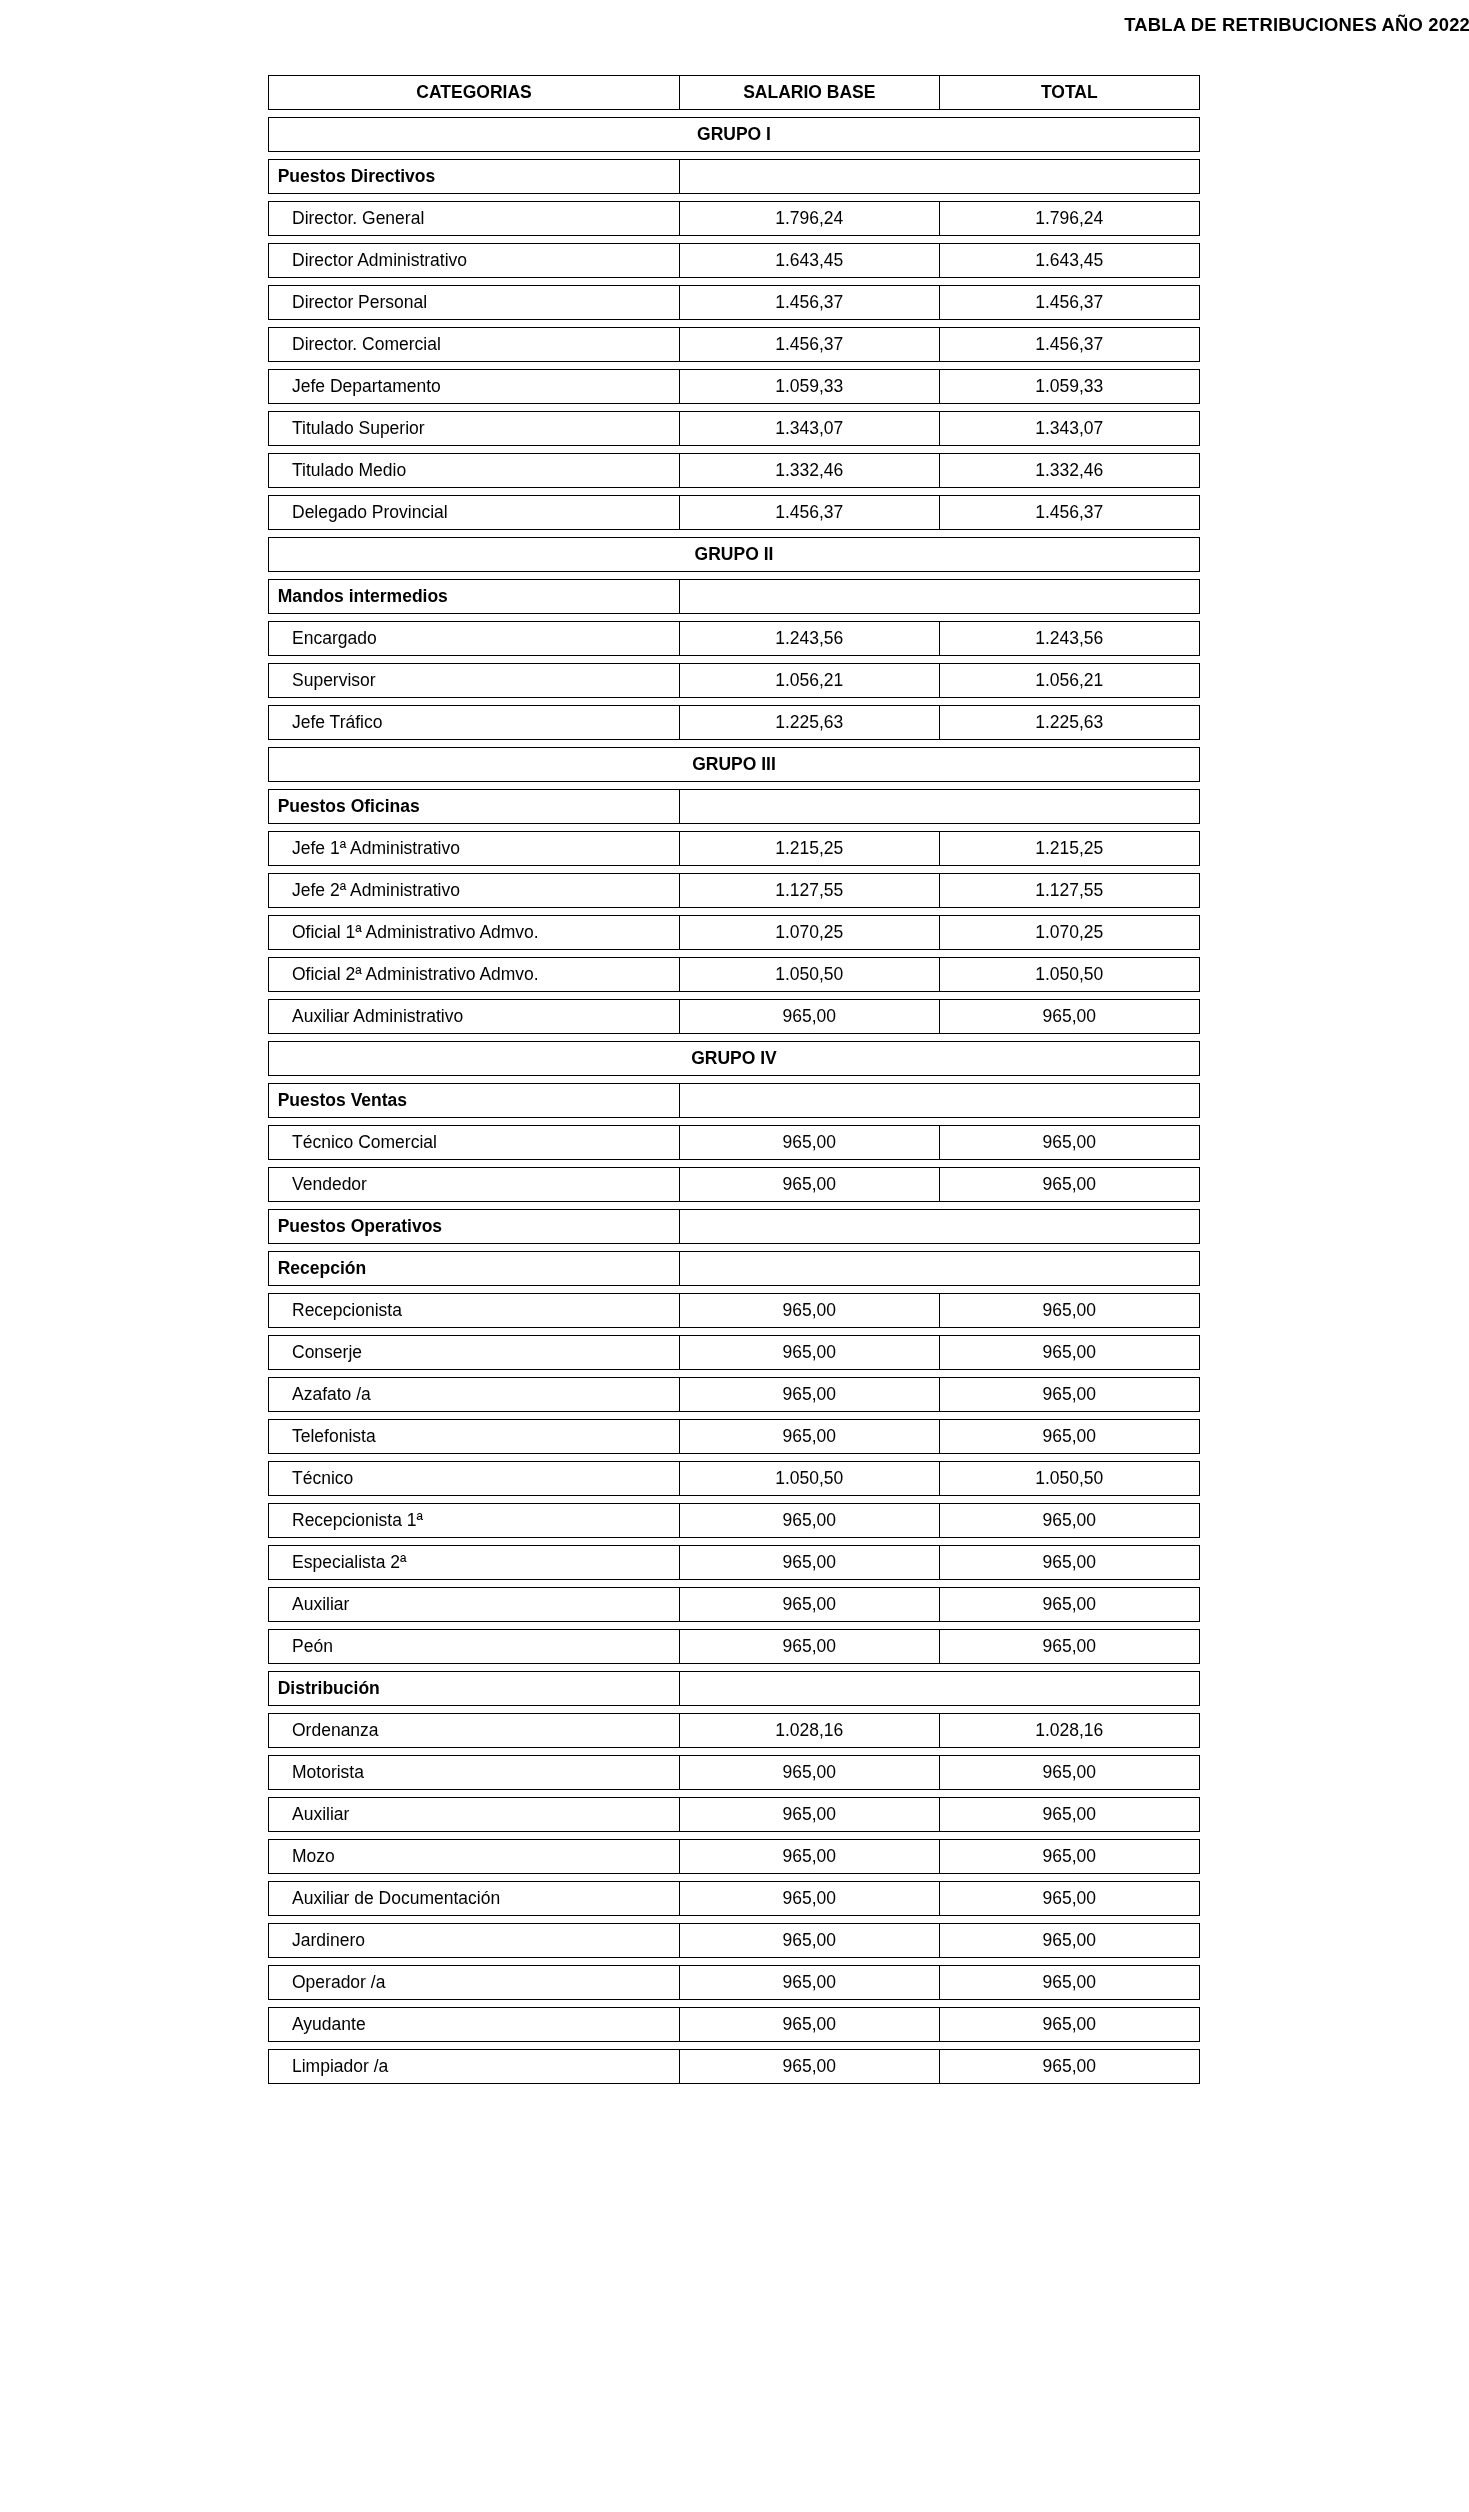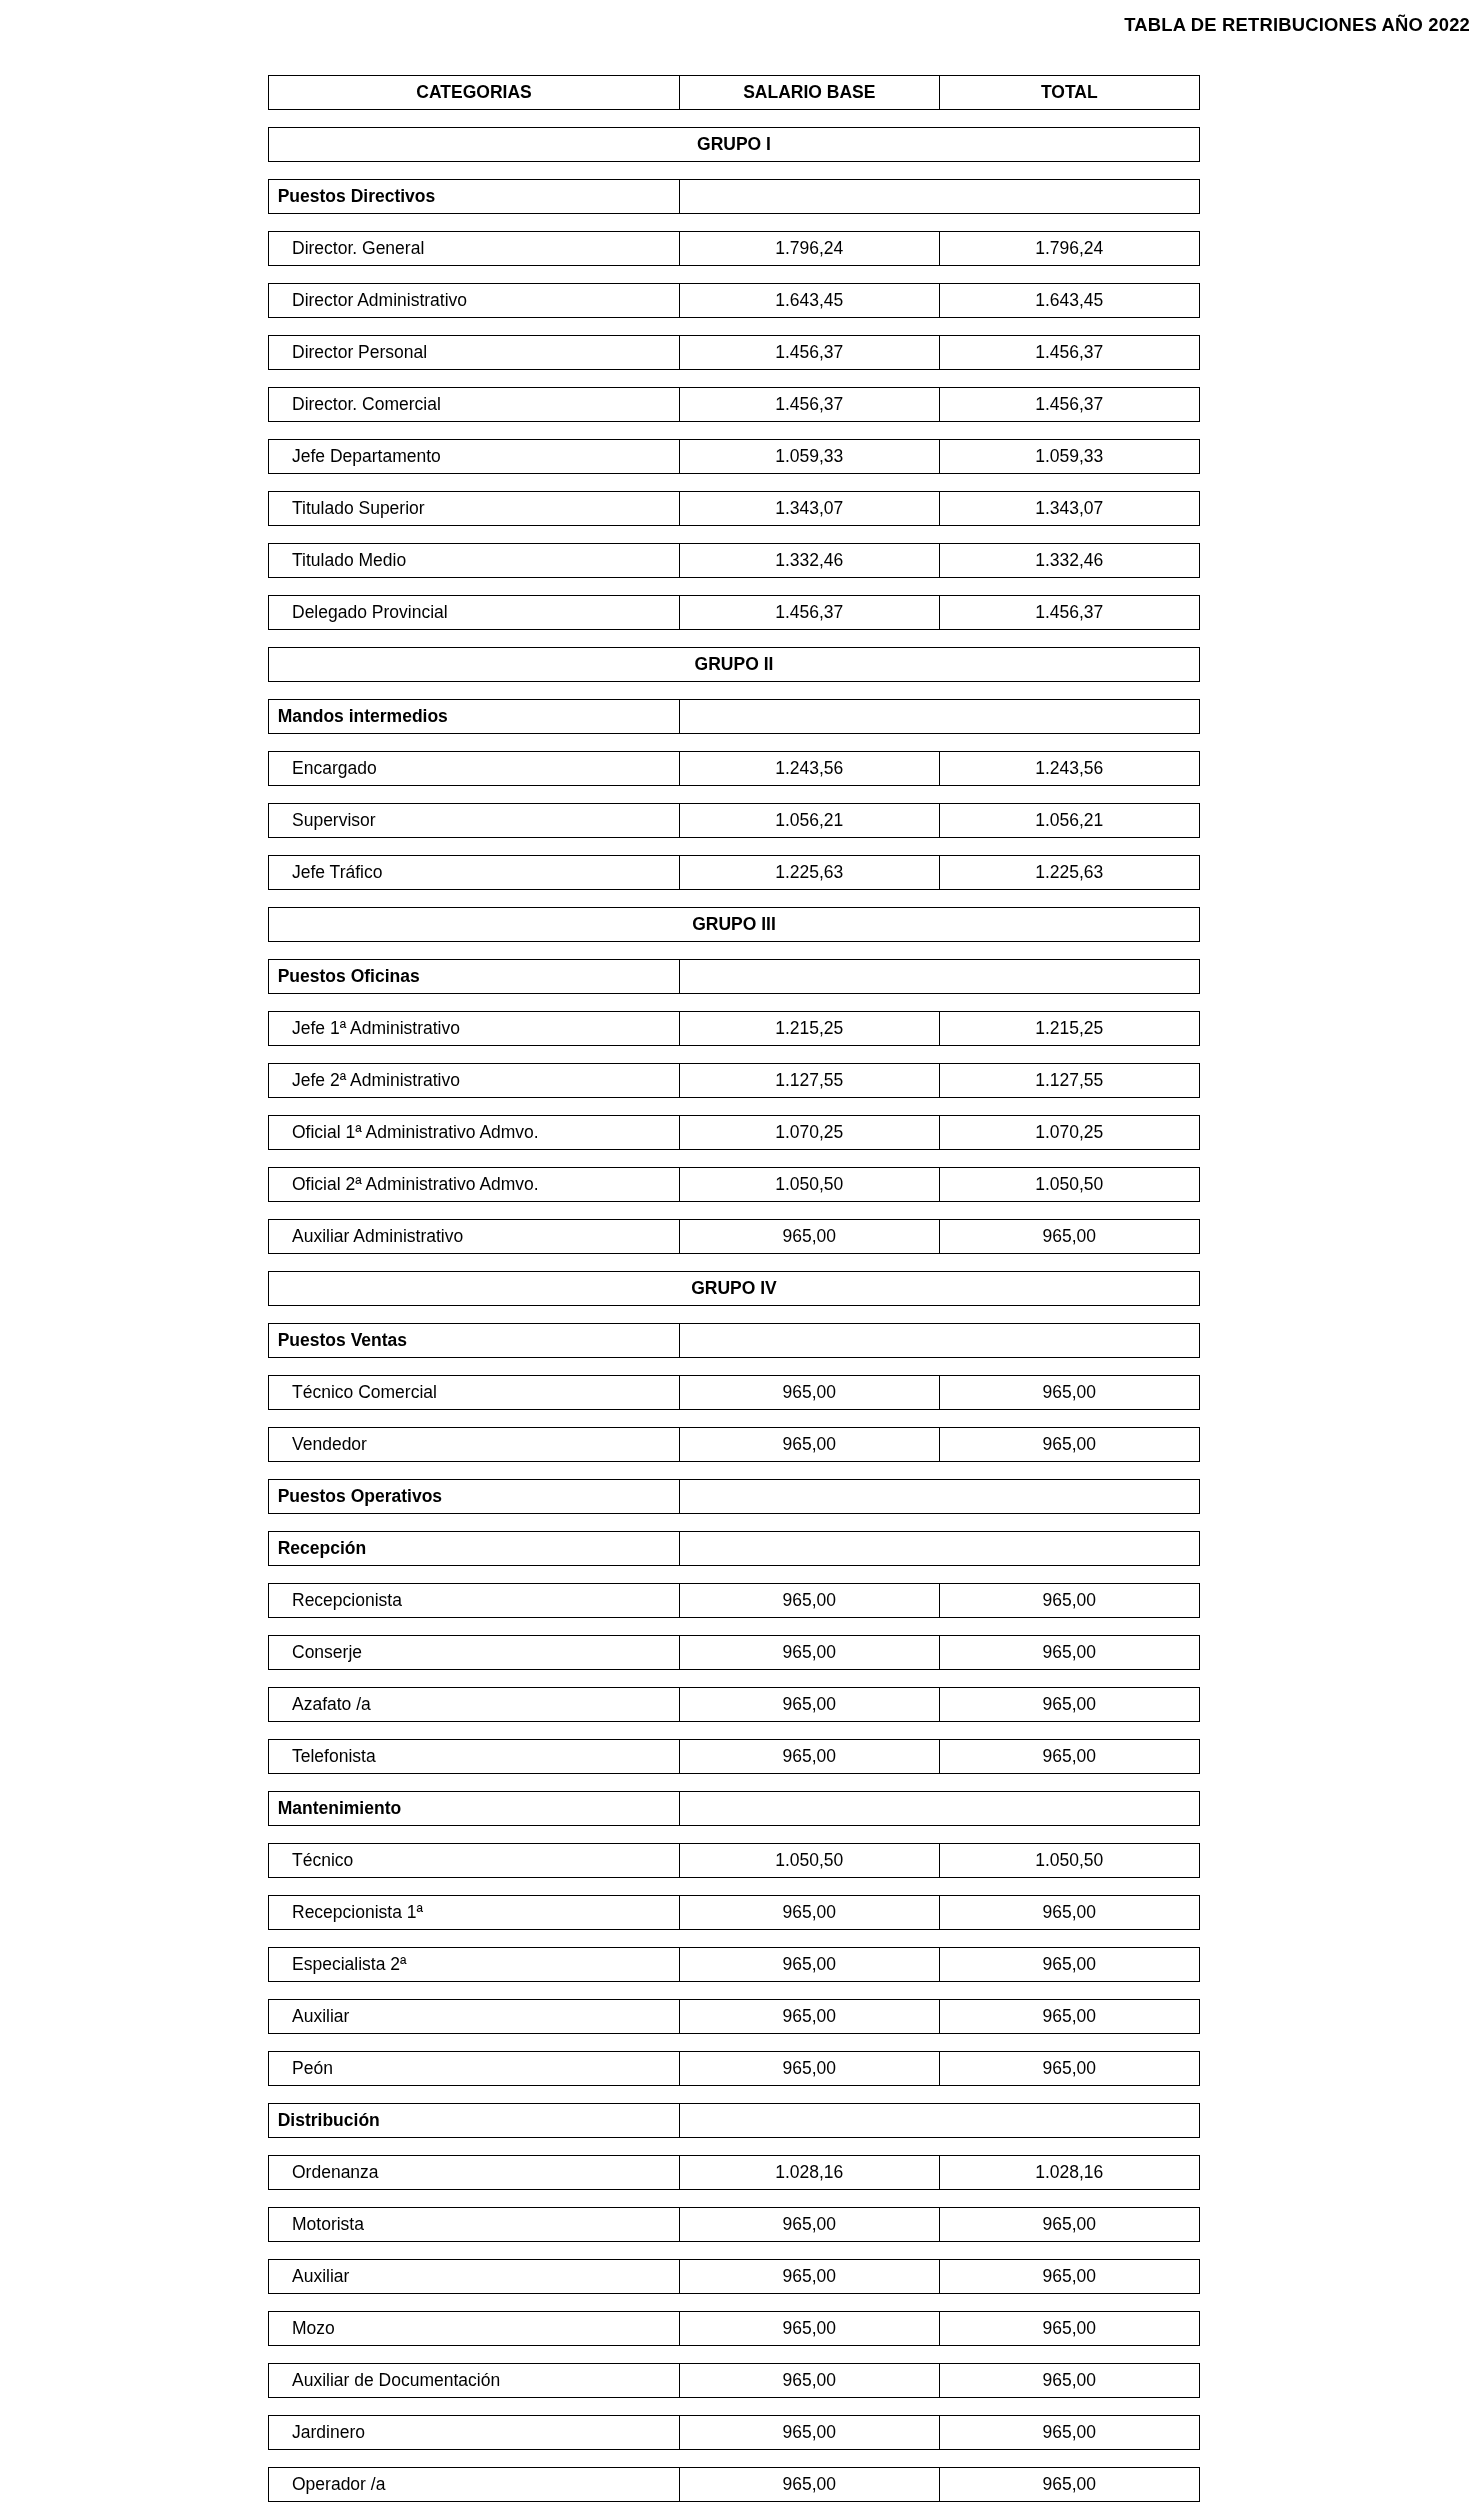--- a/index.html
+++ b/index.html
@@ -25,21 +25,21 @@
   .salary-table {
     position: absolute;
     left: 268px;
     top: 75px;
     width: 932px;
   }
   .trow {
     display: flex;
     height: 35px;
     border: 1.7px solid #000000;
-    margin-bottom: 17px;
+    margin-bottom: 7px;
     background: #ffffff;
     align-items: stretch;
   }
   .cell {
     display: flex;
     align-items: center;
     font-size: 17.5px;
     white-space: nowrap;
     overflow: hidden;
   }
@@ -221,24 +221,20 @@
       <div class="trow data-row">
         <div class="cell col1">Azafato /a</div>
         <div class="cell col2">965,00</div>
         <div class="cell col3">965,00</div>
       </div>
       <div class="trow data-row">
         <div class="cell col1">Telefonista</div>
         <div class="cell col2">965,00</div>
         <div class="cell col3">965,00</div>
       </div>
-      <div class="trow section-row">
-        <div class="cell col1">Mantenimiento</div>
-        <div class="cell rest"></div>
-      </div>
       <div class="trow data-row">
         <div class="cell col1">Técnico</div>
         <div class="cell col2">1.050,50</div>
         <div class="cell col3">1.050,50</div>
       </div>
       <div class="trow data-row">
         <div class="cell col1">Recepcionista 1ª</div>
         <div class="cell col2">965,00</div>
         <div class="cell col3">965,00</div>
       </div>

